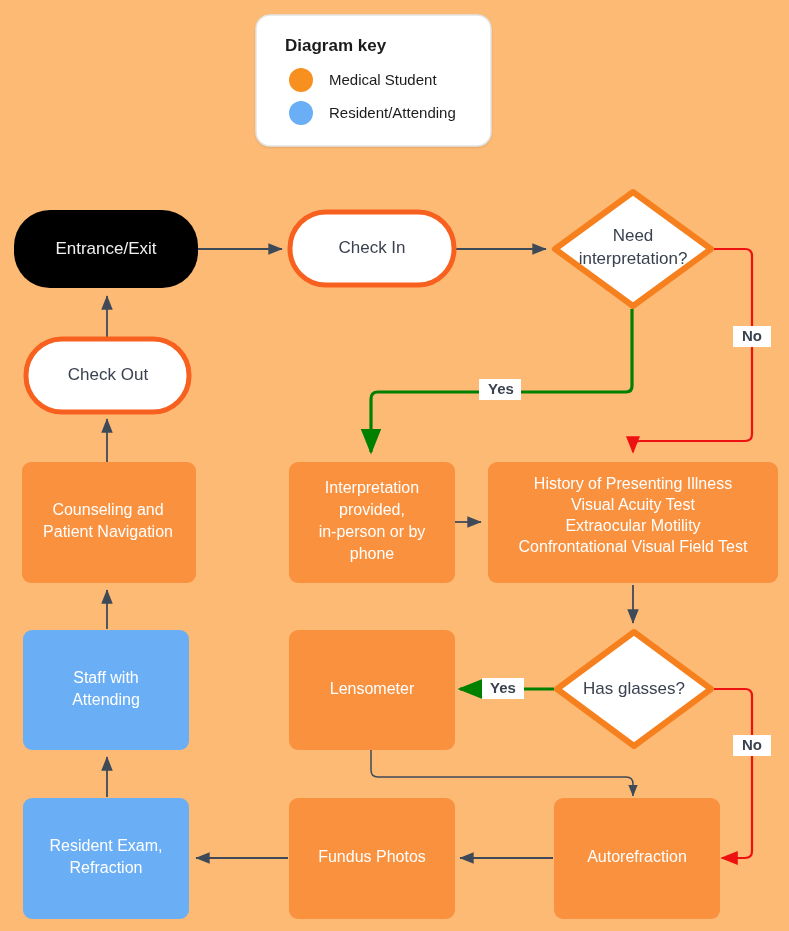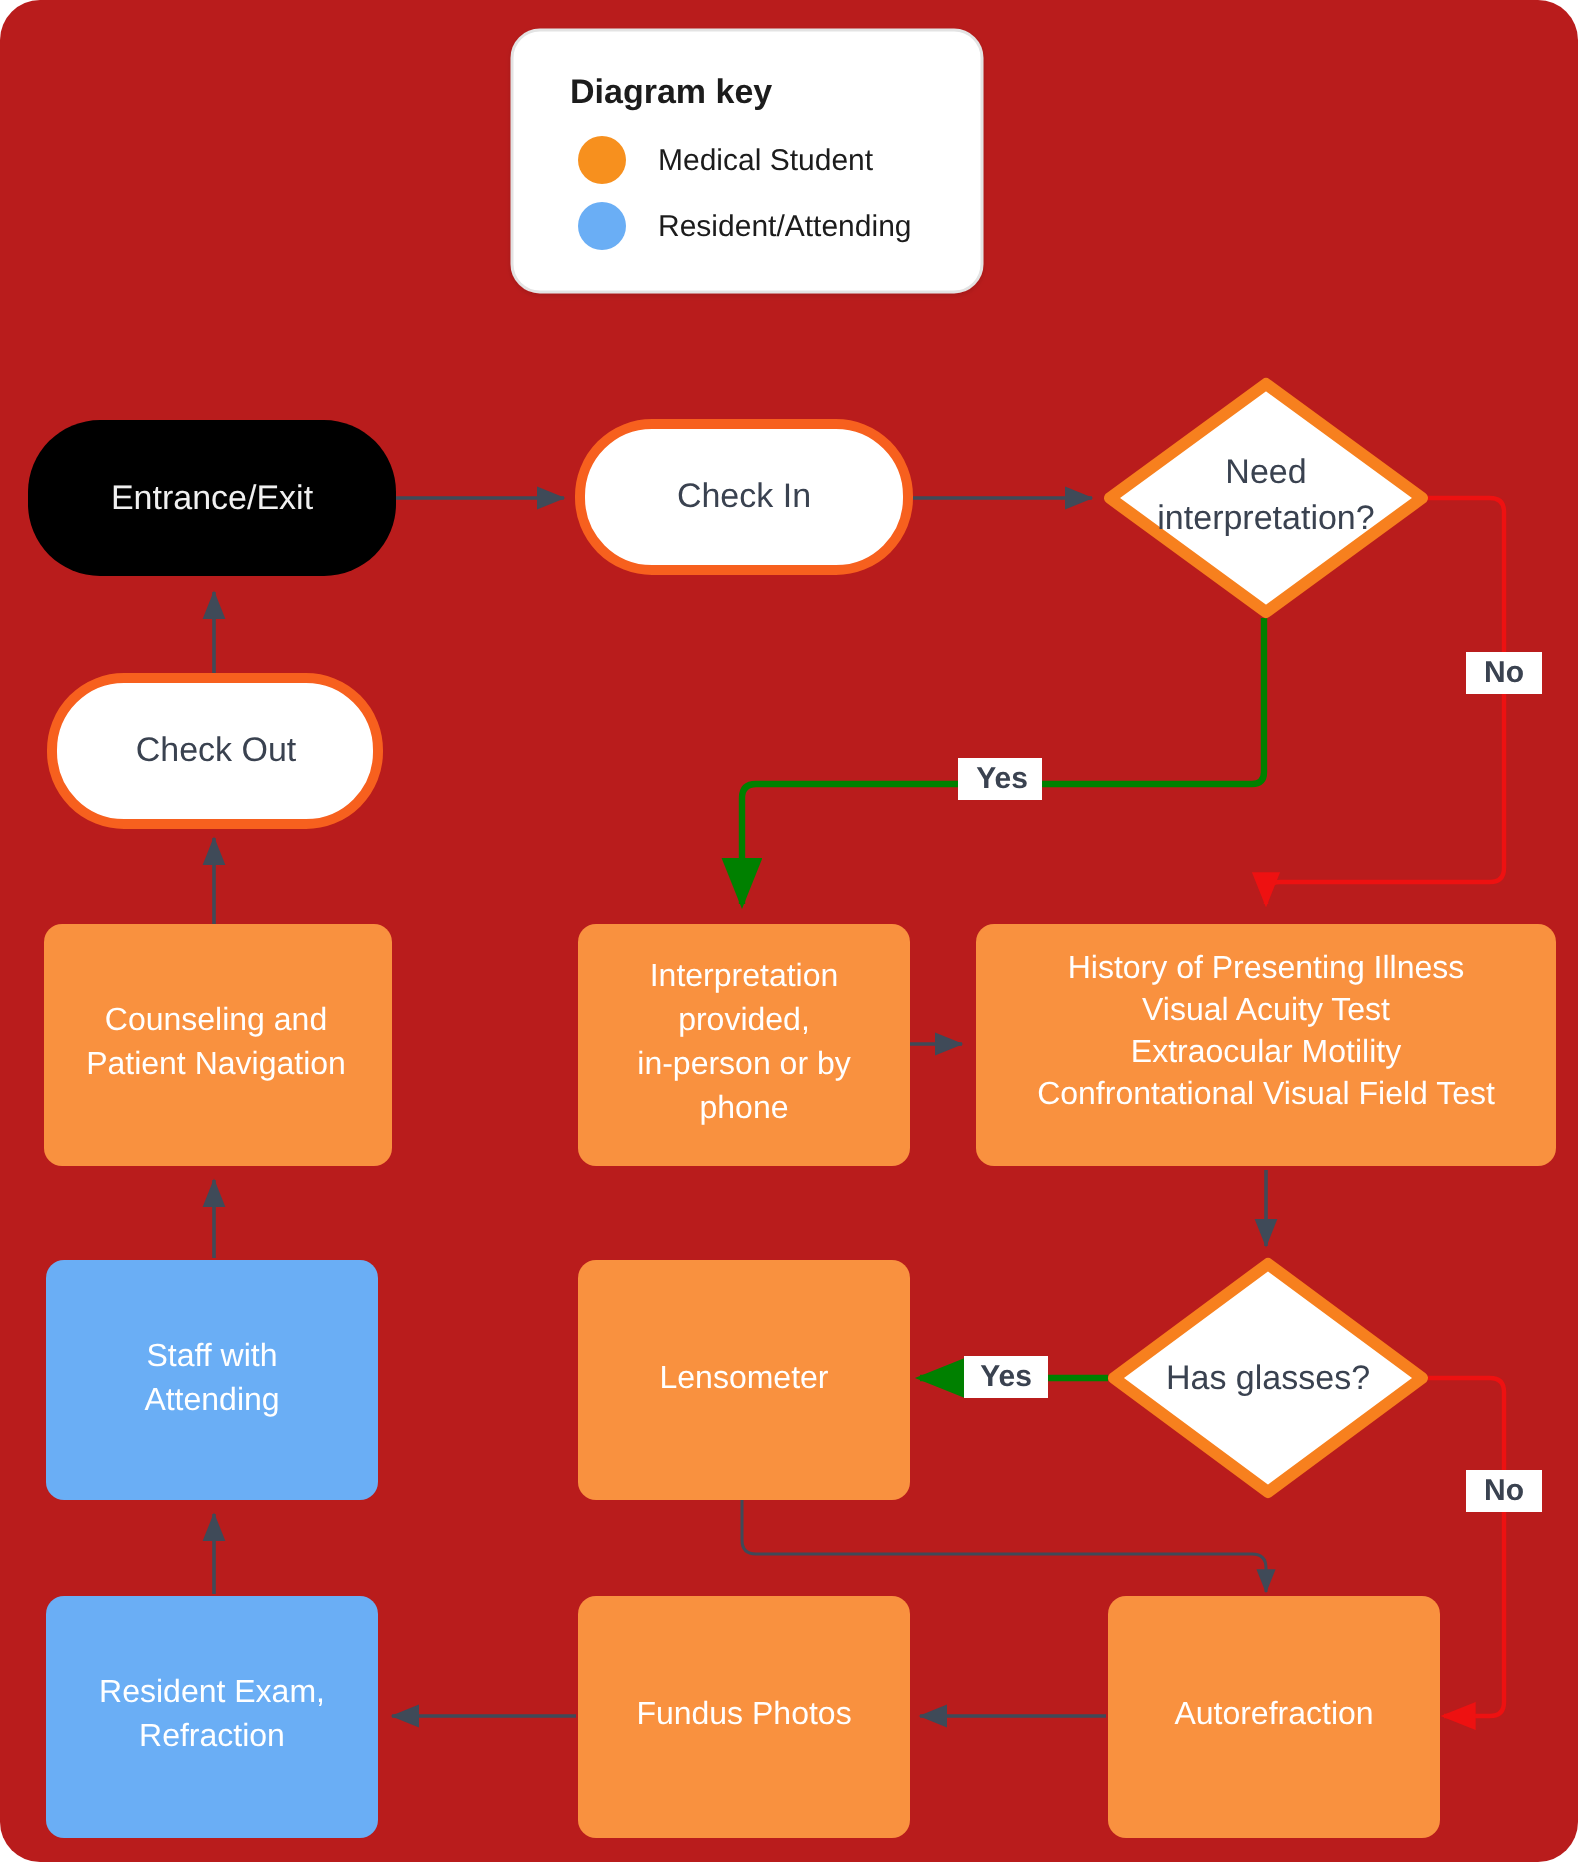--- a/index.html
+++ b/index.html
@@ -8,23 +8,22 @@
     padding: 0;
     background: #ffffff;
   }
   body {
     font-family: "Liberation Sans", sans-serif;
   }
   #canvas {
     position: relative;
     width: 789px;
     height: 931px;
-    background: #b91c1c;
+    background: #fdba74;
     overflow: hidden;
-    border-radius: 20px;
   }
   svg#flow {
     position: absolute;
     top: 0;
     left: 0;
     width: 789px;
     height: 931px;
   }
   .node-label {
     font-family: "Liberation Sans", sans-serif;

